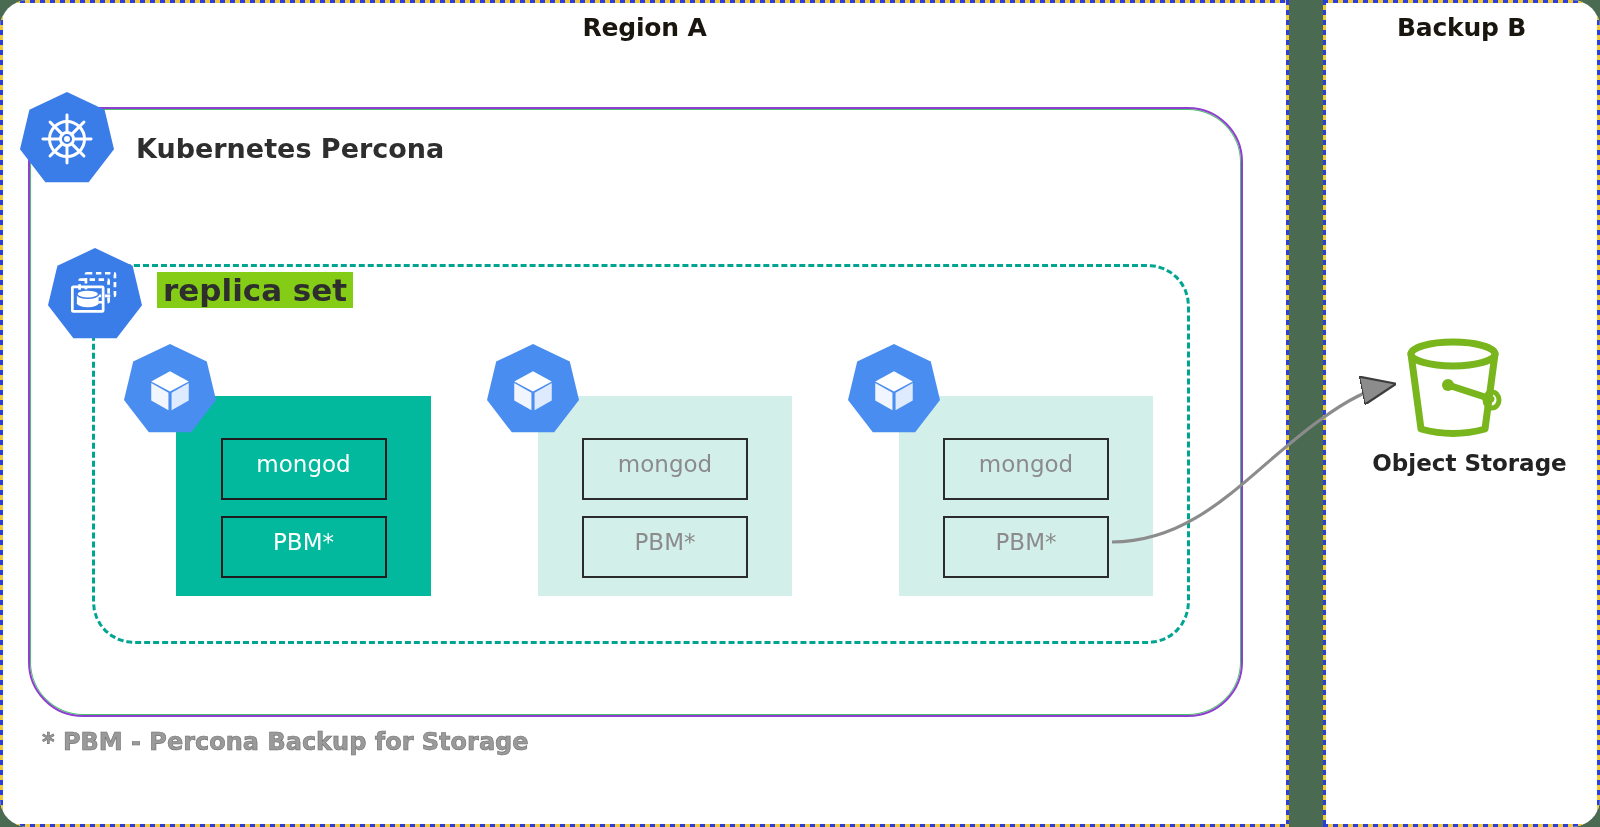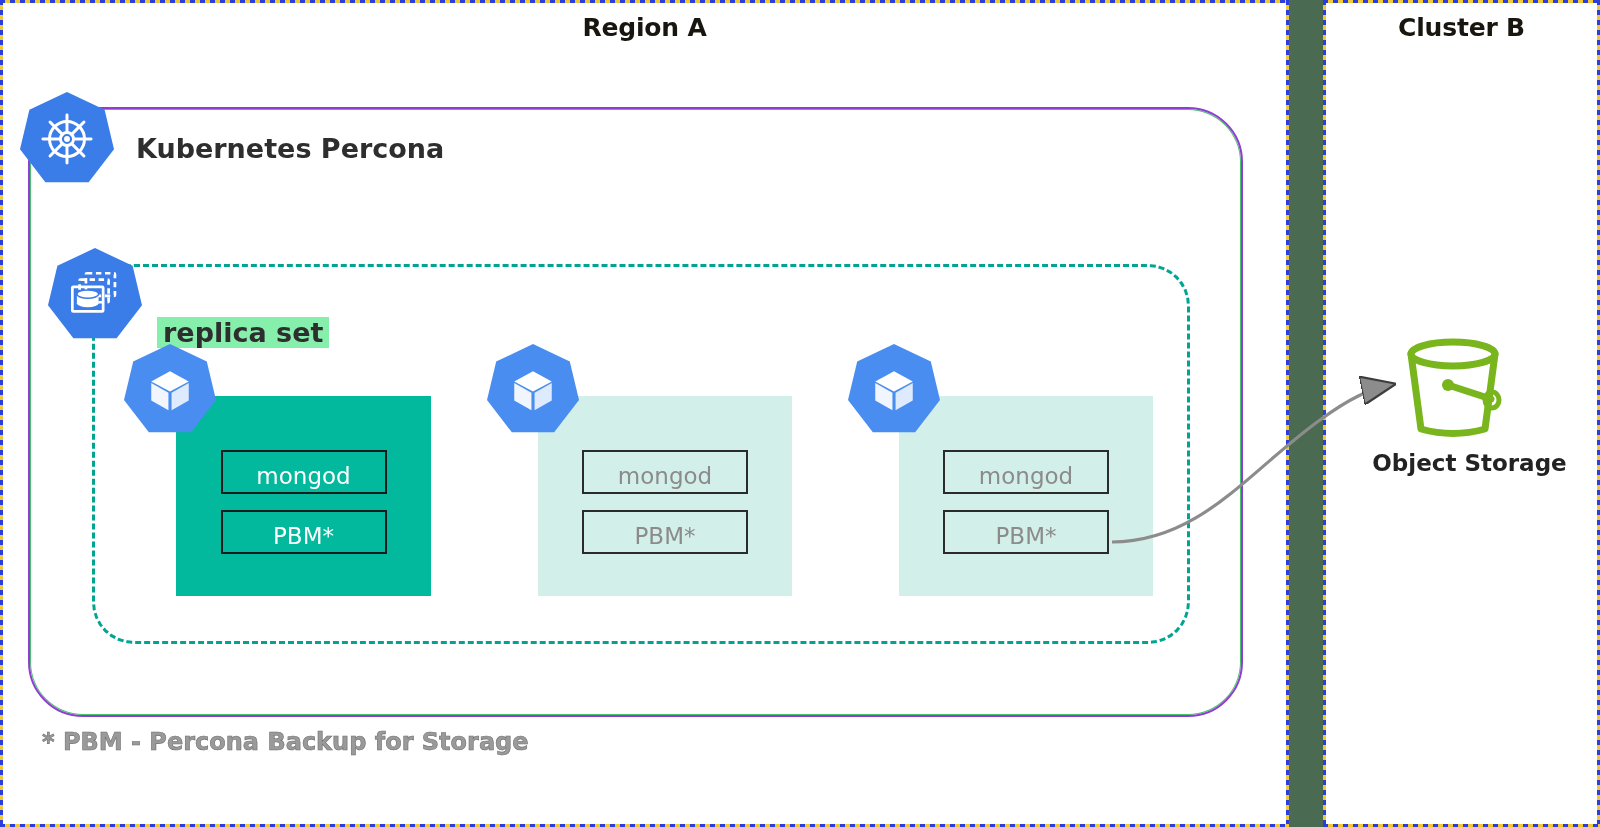--- a/index.html
+++ b/index.html
@@ -7,20 +7,21 @@
     padding: 0;
     background: #4a6b52;
     font-family: "DejaVu Sans", sans-serif;
   }
   #canvas {
     position: relative;
     width: 1600px;
     height: 827px;
     background: #4a6b52;
     overflow: hidden;
+    border-radius: 28px;
   }
 
   
   .ants {
     position: absolute;
     background: #ffffff;
     box-sizing: border-box;
   }
   .ants::before,
   .ants::after,
@@ -96,42 +97,41 @@
     height: 380px;
     border: 3px dashed #00a592;
     border-radius: 42px;
     box-sizing: border-box;
     background: transparent;
   }
   #replicaset-label {
     position: absolute;
     left: 157px;
     top: 272px;
-    font-size: 27px;
+    font-size: 31px;
     font-weight: bold;
     color: #2e2e2e;
-    background: #86efac;
+    background: #84cc16;
     padding: 0 6px;
     font-family: "DejaVu Sans", sans-serif;
-    margin-top: 45px;
   }
 
   
   .pod {
     position: absolute;
     box-sizing: border-box;
     padding-top: 42px;
   }
   .pod-primary   { background: #03b99d; }
   .pod-secondary { background: #d3efe9; }
   .pod-box {
     box-sizing: border-box;
     width: 166px;
-    margin: 12px auto 16px auto;
-    height: 44px;
+    margin: 0 auto 16px auto;
+    height: 62px;
     line-height: 48px;
     text-align: center;
     font-size: 23px;
     border: 2px solid #1d1d1d;
     font-family: "DejaVu Sans", sans-serif;
   }
   .pod-primary   .pod-box { color: #ffffff; }
   .pod-secondary .pod-box { color: #8b8b8b; border-color: #2b2b2b; }
 
   #pod-1 { left: 176px; top: 396px; width: 255px; height: 200px; }
@@ -284,21 +284,21 @@
         <polygon points="34,35.5 56,23 56,45.5 34,58" fill="#ffffff" opacity="0.82"></polygon>
       </svg>
     </div>
 
     <div id="footnote">* PBM - Percona Backup for Storage</div>
   </div>
 
   <div class="ants" id="region-b">
     <div class="ant-v-l"></div>
     <div class="ant-v-r"></div>
-    <div class="region-title">Cluster B</div>
+    <div class="region-title">Backup B</div>
   </div>
 
   <div id="bucket-icon">
     <svg width="108" height="104" viewBox="0 0 108 104" aria-hidden="true">
       <g fill="none" stroke="#79b51c" stroke-width="7" stroke-linecap="round" stroke-linejoin="round">
         <ellipse cx="54" cy="17" rx="42" ry="12"></ellipse>
         <path d="M12 17 L22 92 Q54 101 86 92 L96 17"></path>
         <path d="M49 48 L92 62"></path>
       </g>
       <circle cx="49" cy="48" r="6" fill="#79b51c"></circle>

